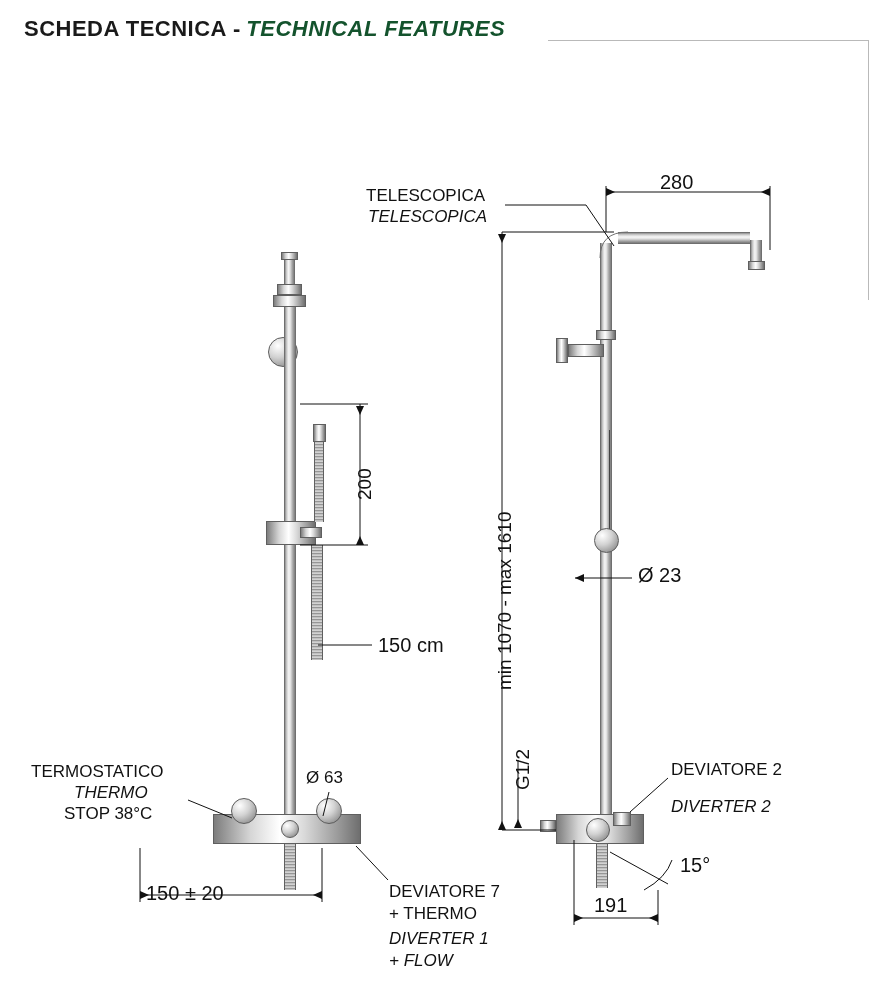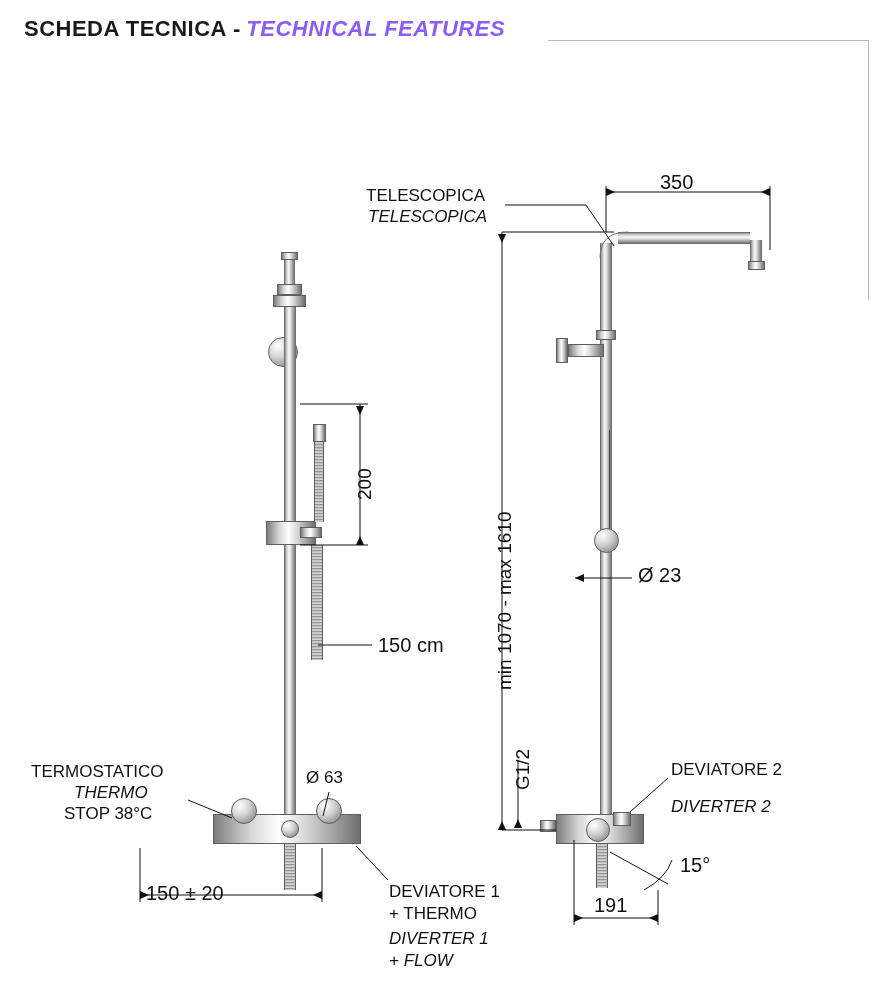--- a/index.html
+++ b/index.html
@@ -40,21 +40,21 @@
   .header .dash {
     font-size: 22px;
     font-weight: bold;
     color: #1a1a1a;
   }
   .header .t2 {
     font-size: 22px;
     font-weight: bold;
     font-style: italic;
     letter-spacing: 0.5px;
-    color: #8b5cf6;
+    color: #14532d;
   }
   .rule-top {
     position: absolute;
     left: 548px;
     top: 40px;
     width: 321px;
     height: 1px;
     background: #b9b9b9;
   }
   .rule-right {
@@ -273,41 +273,41 @@
   <div class="arrow right" style="left:140px; top:891px;"></div>
   <div class="arrow left" style="left:313px; top:891px;"></div>
   <div class="arrow right" style="left:574px; top:914px;"></div>
   <div class="arrow left" style="left:649px; top:914px;"></div>
   <div class="arrow left" style="left:575px; top:574px;"></div>
   <div class="arrow up" style="left:514px; top:819px;"></div>
 
   <div class="lbl" style="left:366px; top:186px;">TELESCOPICA</div>
   <div class="lbl ital" style="left:368px; top:207px;">TELESCOPICA</div>
 
-  <div class="lbl big" style="left:660px; top:172px;">350</div>
+  <div class="lbl big" style="left:660px; top:172px;">280</div>
 
   <div class="vert" style="left:494px; top:690px;">min 1070 - max 1610</div>
 
   <div class="vert" style="left:354px; top:500px;">200</div>
 
   <div class="lbl big" style="left:378px; top:635px;">150 cm</div>
 
   <div class="lbl big" style="left:638px; top:565px;">Ø 23</div>
 
   <div class="lbl" style="left:306px; top:768px;">Ø 63</div>
 
   <div class="vert" style="left:512px; top:790px;">G1/2</div>
 
   <div class="lbl" style="left:31px; top:762px;">TERMOSTATICO</div>
   <div class="lbl ital" style="left:74px; top:783px;">THERMO</div>
   <div class="lbl" style="left:64px; top:804px;">STOP 38°C</div>
 
   <div class="lbl big" style="left:146px; top:883px;">150 ± 20</div>
 
-  <div class="lbl" style="left:389px; top:882px;">DEVIATORE 1</div>
+  <div class="lbl" style="left:389px; top:882px;">DEVIATORE 7</div>
   <div class="lbl" style="left:389px; top:904px;">+ THERMO</div>
   <div class="lbl ital" style="left:389px; top:929px;text-align:center;">DIVERTER 1</div>
   <div class="lbl ital" style="left:389px; top:951px;">+ FLOW</div>
 
   <div class="lbl" style="left:671px; top:760px;">DEVIATORE 2</div>
   <div class="lbl ital" style="left:671px; top:781px;margin-top:16px;">DIVERTER 2</div>
 
   <div class="lbl big" style="left:594px; top:895px;">191</div>
   <div class="lbl big" style="left:680px; top:855px;">15°</div>
 

